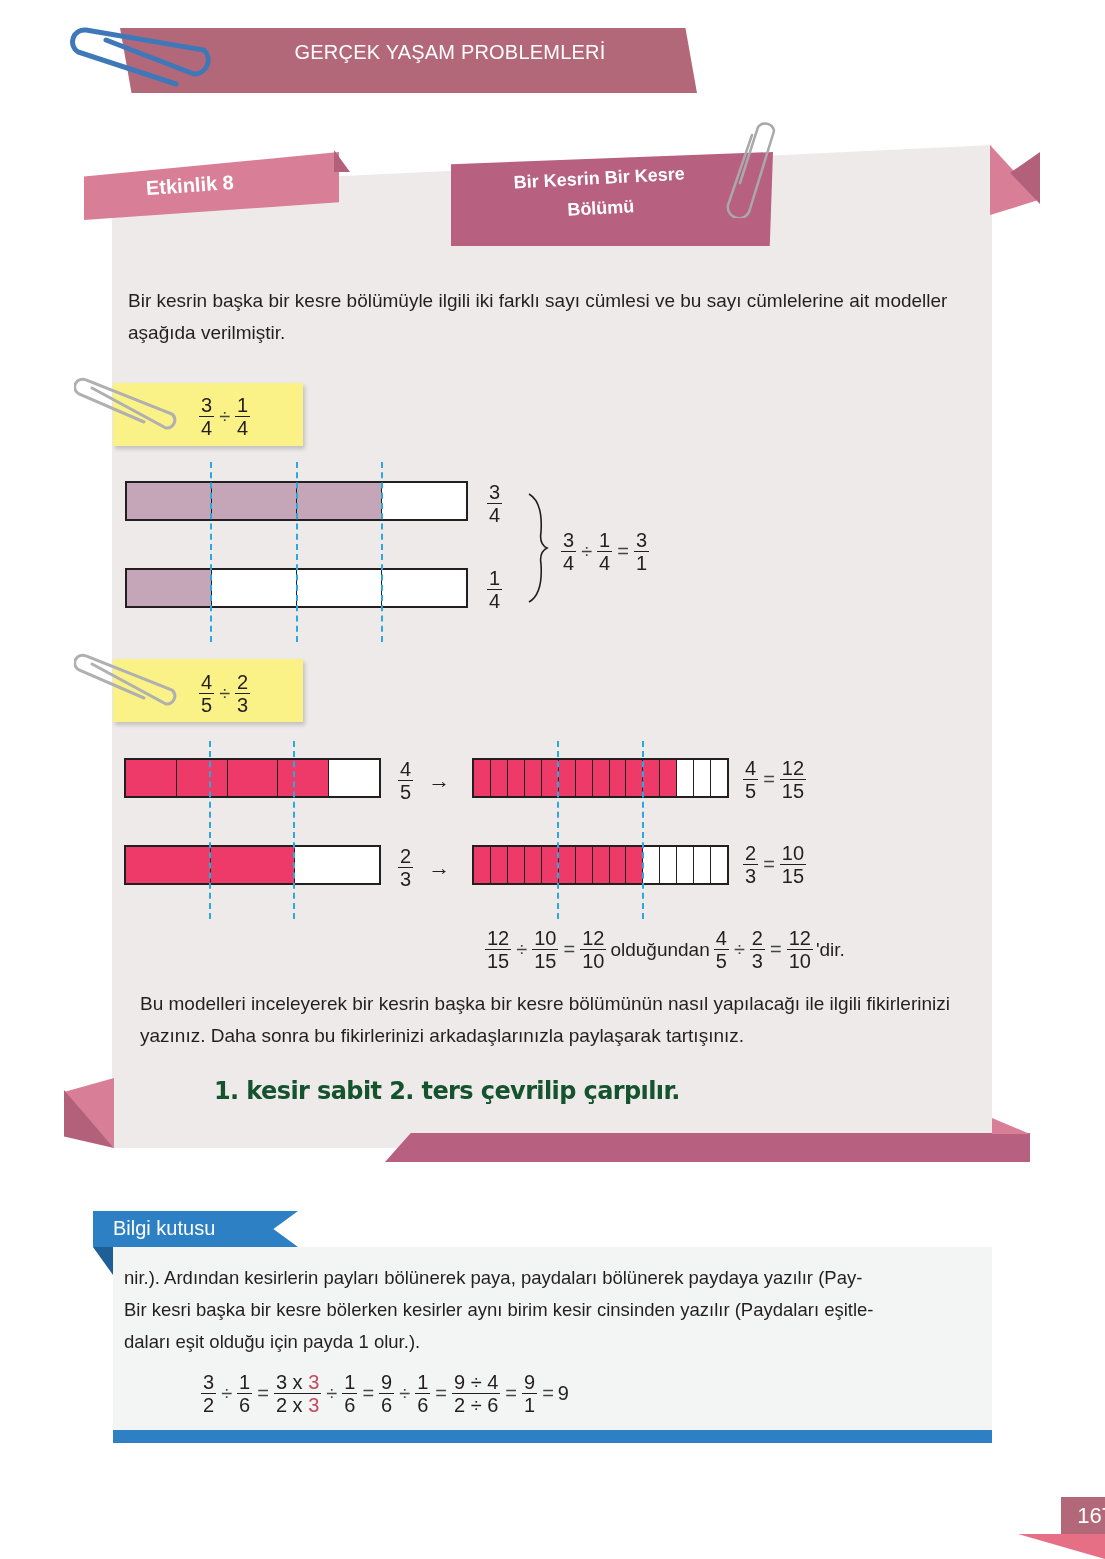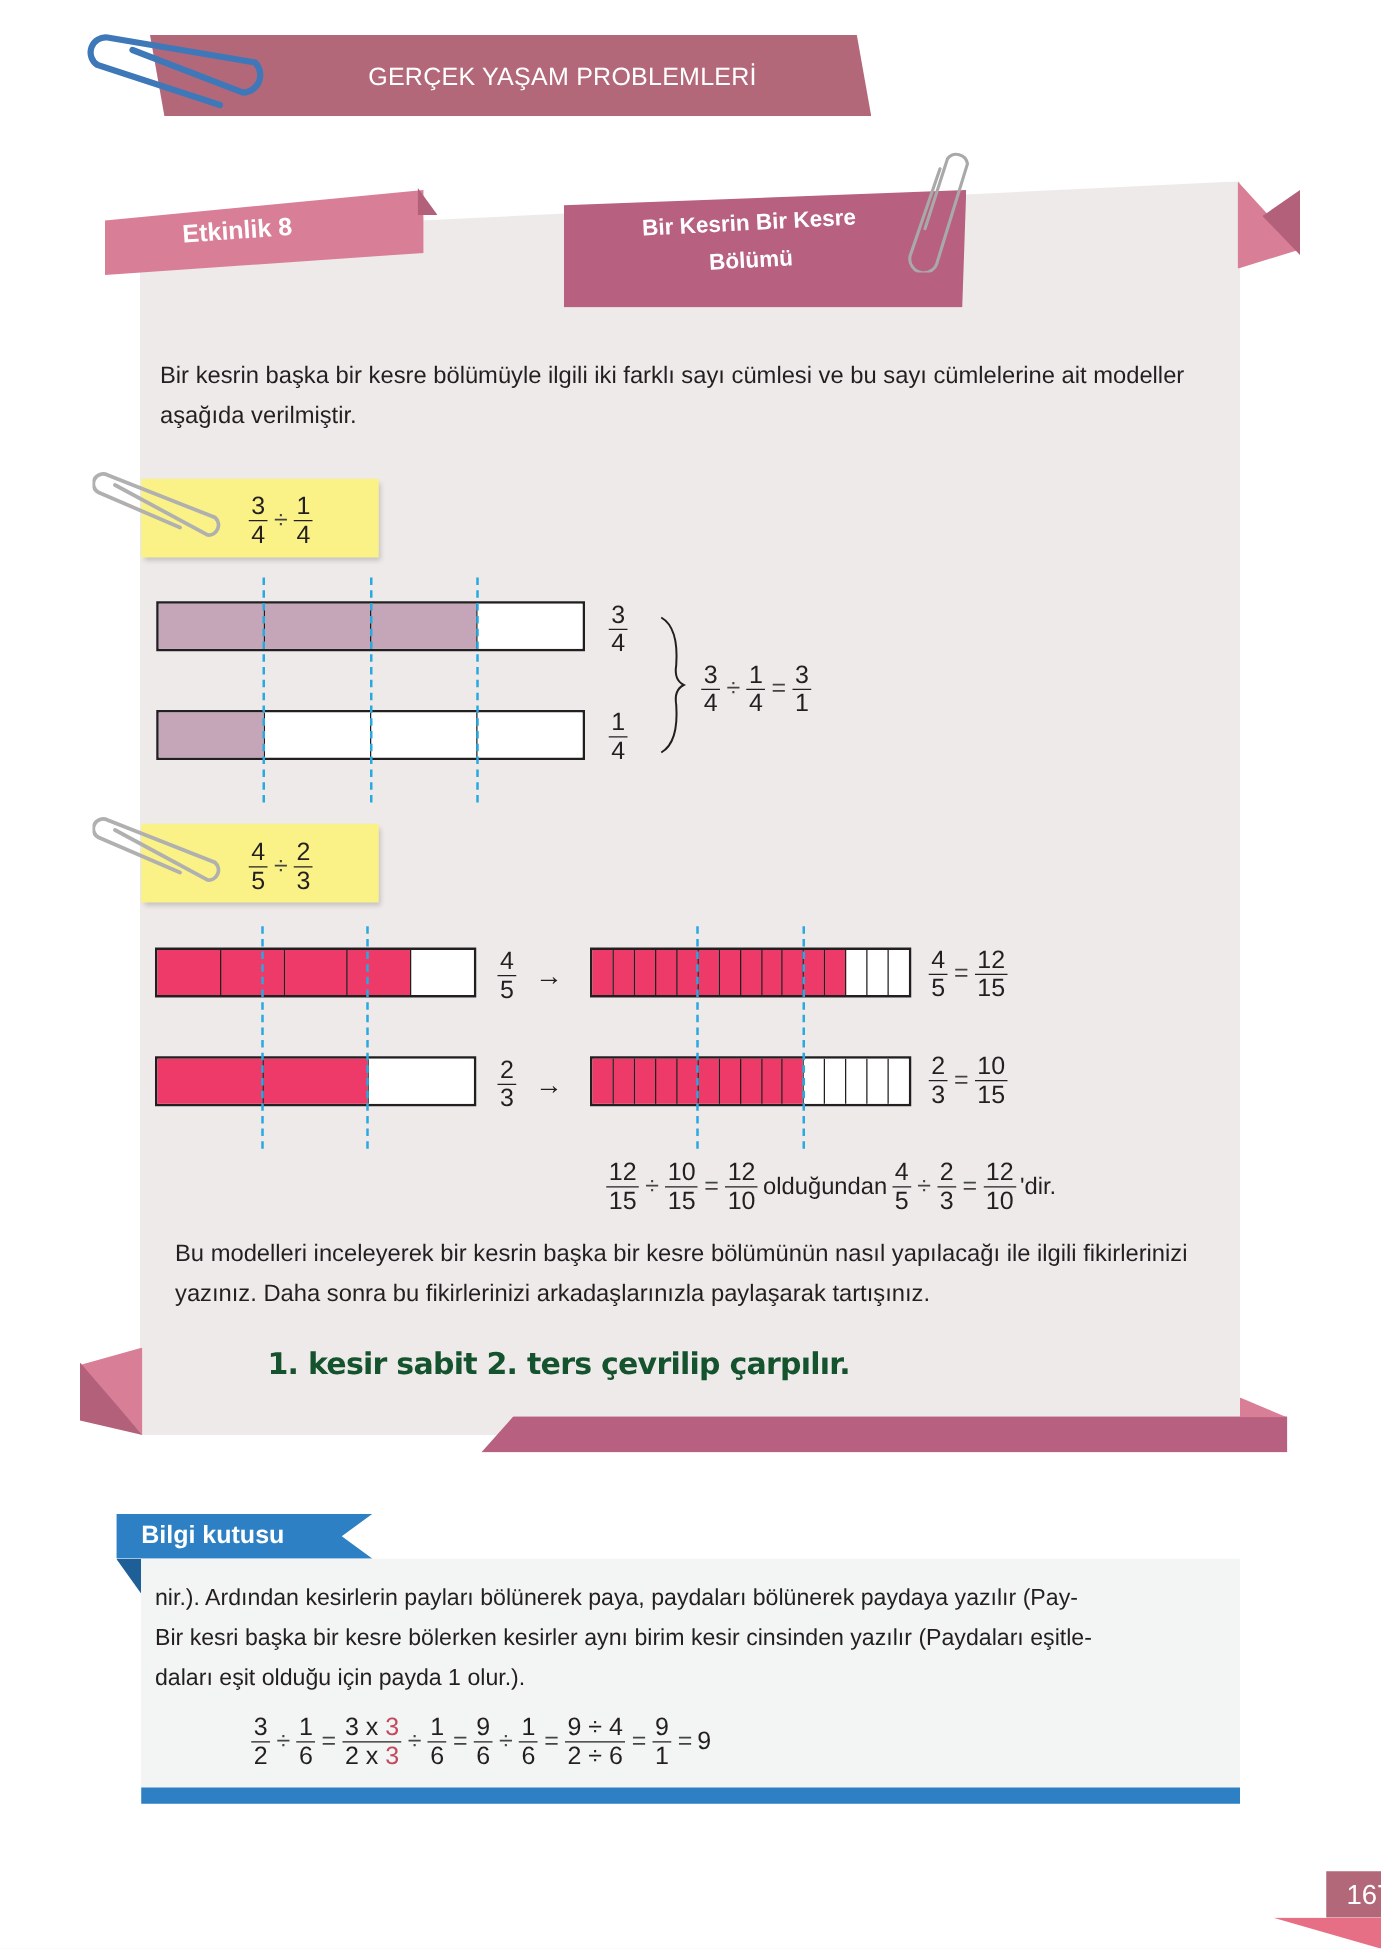--- a/index.html
+++ b/index.html
@@ -2,21 +2,21 @@
 <html><head>
 <meta charset="utf-8">
 <style>
   html, body { margin: 0; padding: 0; }
   body { width: 1105px; height: 1559px; position: relative; background: #ffffff; overflow: hidden;
          font-family: "Liberation Sans", sans-serif; color: #231f20; }
   .abs { position: absolute; }
   
   .hdr { left: 120px; top: 28px; width: 577px; height: 65px; background: #b3687a;
          clip-path: polygon(0 0, 98% 0, 100% 100%, 2% 100%); }
-  .hdr-text { left: 120px; top: 28px; width: 660px; height: 56px; line-height: 68px; text-align: center;
+  .hdr-text { left: 120px; top: 18px; width: 660px; height: 56px; line-height: 68px; text-align: center;
               color: #fff; font-size: 20px; letter-spacing: 0.2px; }
   
   .card { left: 112px; top: 145px; width: 880px; height: 1003px; background: #eeeaea;
           clip-path: polygon(0 4.2%, 100% 0, 100% 100%, 0 100%); }
   .tab-etk { left: 84px; top: 152px; width: 255px; height: 68px; background: #d97e97;
              clip-path: polygon(0 36%, 100% 0, 100% 74%, 0 100%); }
   .tab-etk-fold { left: 334px; top: 150px; width: 16px; height: 22px; background: #b3607b;
                   clip-path: polygon(0 0, 100% 100%, 0 100%); }
   .etk-text { left: 146px; top: 174px; color: #fff; font-weight: bold; font-size: 20px; transform: rotate(-4deg); }
   .tab-title { left: 451px; top: 152px; width: 322px; height: 94px; background: #b7607f;
@@ -54,21 +54,21 @@
   .vline { width: 0; border-left: 2.5px dashed #29a9e0; }
   .arrow { font-size: 22px; color: #231f20; }
   .answer { color: #14532d; font-weight: bold; font-size: 24px; font-family: "DejaVu Sans", sans-serif; letter-spacing: -0.6px; }
   
   .info-box { left: 113px; top: 1247px; width: 879px; height: 195px; background: #f3f4f4; }
   .info-bar { left: 113px; top: 1430px; width: 879px; height: 13px; background: #2c80c3; }
   .info-tag { left: 93px; top: 1211px; width: 205px; height: 36px; background: #2c80c3;
               clip-path: polygon(0 0, 100% 0, 88% 50%, 100% 100%, 0 100%); }
   .info-fold { left: 93px; top: 1247px; width: 20px; height: 28px; background: #1d5f96;
                clip-path: polygon(0 0, 100% 0, 100% 100%); }
-  .info-tag-text { left: 113px; top: 1217px; color: #fff; font-weight: bold; font-size: 20px; }
+  .info-tag-text { left: 113px; top: 1217px; color: #fff; font-weight: normal; font-size: 20px; }
   .page-num { left: 1018px; top: 1497px; width: 69px; height: 37px; background: #b3687a; color: #fff;
               font-size: 22px; text-align: center; line-height: 37px; margin-left: 43px; }
   .page-fold { left: 1018px; top: 1534px; width: 87px; height: 25px; background: #e76f85;
                clip-path: polygon(0 0, 100% 0, 100% 100%); }
   .red3 { color: #c4485e; }
 </style>
 </head>
 <body>
 
 <div class="abs hdr"></div>

